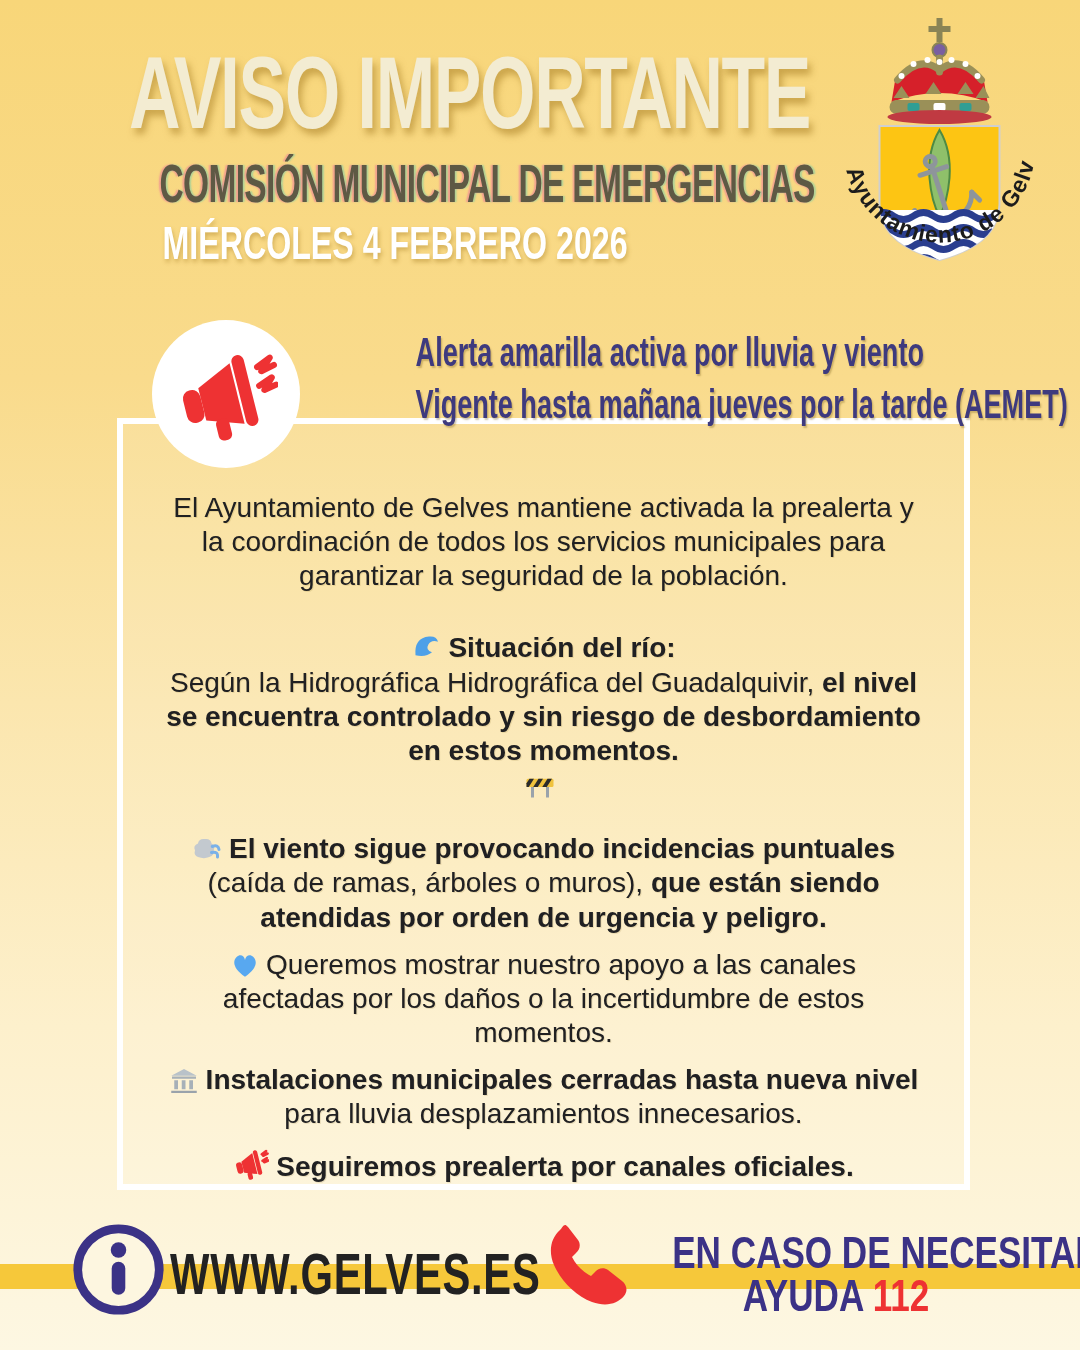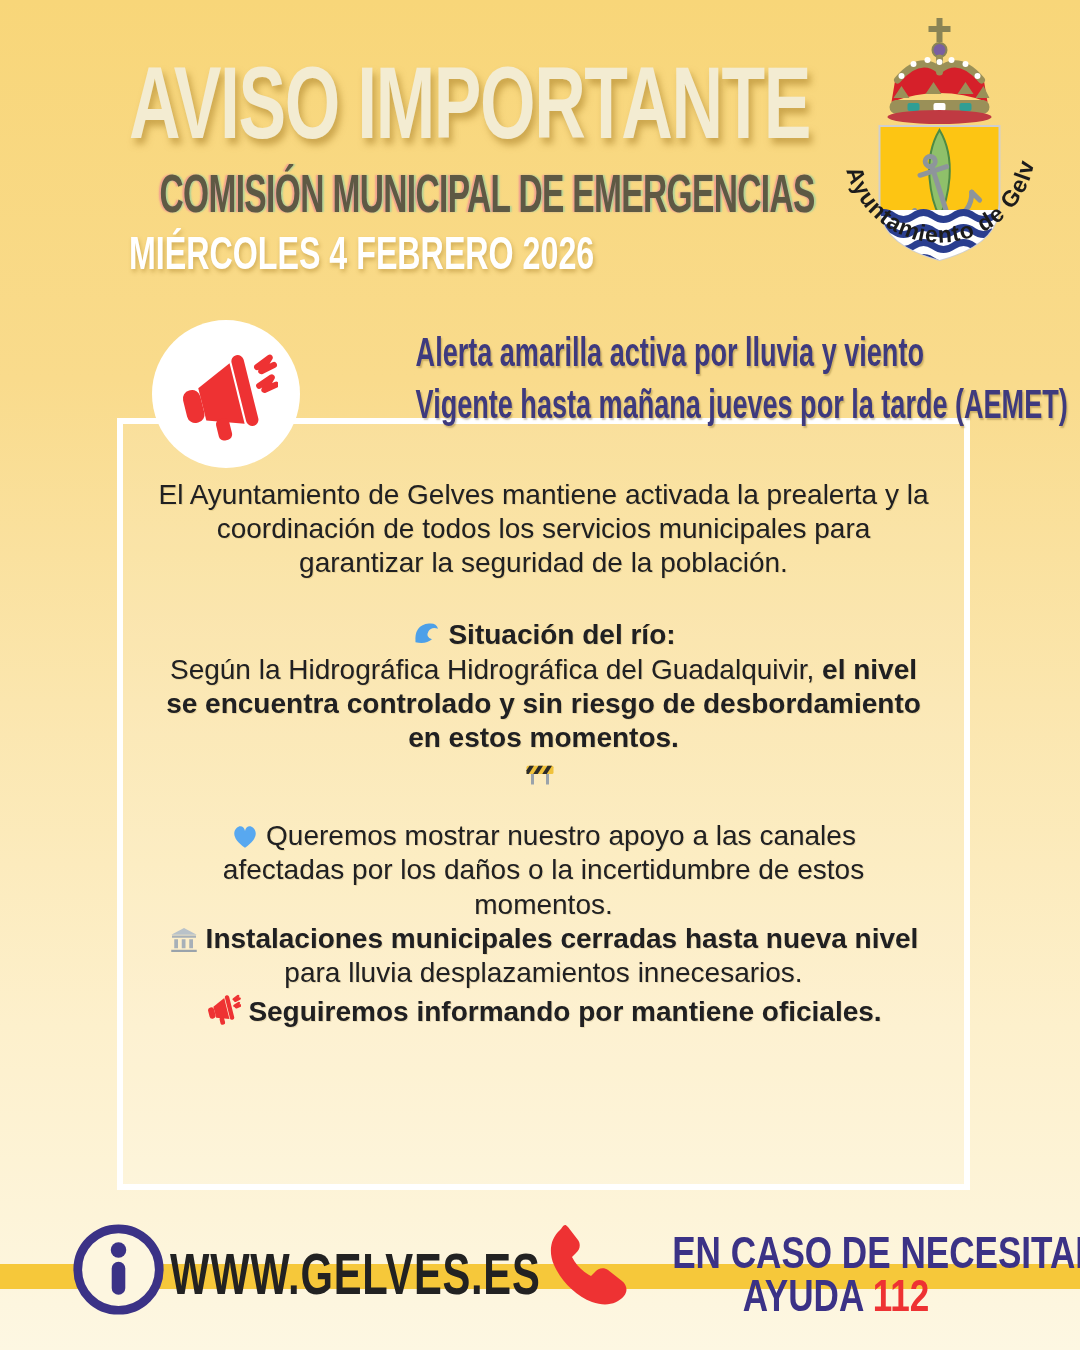--- a/index.html
+++ b/index.html
@@ -1,21 +1,21 @@
 <!DOCTYPE html>
 <html><head>
 <meta charset="utf-8">
 <style>
   html,body{margin:0;padding:0;}
   body{width:1080px;height:1350px;font-family:"Liberation Sans",sans-serif;}
   .page{position:relative;width:1080px;height:1350px;overflow:hidden;
         background:linear-gradient(180deg,#f8d679 0%,#f9db8c 28%,#fbe6ae 52%,#fdf0cc 76%,#fdf7e2 100%);}
 
   
-  .header{position:absolute;left:15px;top:52px;width:760px;}
+  .header{position:absolute;left:15px;top:42px;width:760px;text-align:center;}
   .title{font-size:102px;font-weight:800;line-height:1;color:#f3ecd2;letter-spacing:-2px;
          transform:scaleX(0.70);transform-origin:50% 50%;white-space:nowrap;
          text-shadow:5px 6px 9px rgba(166,124,34,0.55);}
   .subtitle{margin-top:12px;font-size:54px;font-weight:800;line-height:1;color:#5e5944;letter-spacing:-1px;
          transform:scaleX(0.62);transform-origin:50% 50%;white-space:nowrap;
          text-shadow:-3px 0 2px rgba(233,78,161,0.40),3px 0 2px rgba(64,199,180,0.40);}
   .date{margin-top:10px;font-size:46px;font-weight:800;line-height:1;color:#ffffff;letter-spacing:0;
          transform:scaleX(0.70);transform-origin:50% 50%;white-space:nowrap;
          text-shadow:2px 3px 5px rgba(166,124,34,0.45);}
 
@@ -27,21 +27,21 @@
          background:#ffffff;z-index:3;display:flex;align-items:center;justify-content:center;}
   .alert-head{position:absolute;left:300px;top:326px;width:680px;text-align:left;z-index:2;color:#3e3a7e;}
   .alert-line{display:block;font-size:41px;font-weight:800;line-height:1.28;white-space:nowrap;
          transform:scaleX(0.66);transform-origin:50% 50%;
          text-shadow:2px 2px 2px rgba(120,95,30,0.35);}
 
   
   .box{position:absolute;left:117px;top:418px;width:853px;height:772px;box-sizing:border-box;
        border:6px solid #ffffff;background:rgba(255,255,255,0.10);z-index:1;
        padding:54px 28px 0 28px;text-align:center;color:#202022;}
-  .box p{margin:0;font-size:28px;line-height:1.22;text-shadow:1px 1px 0 rgba(130,100,30,0.15);}
+  .box p{margin:13px;font-size:28px;line-height:1.22;text-shadow:1px 1px 0 rgba(130,100,30,0.15);}
   .box .b{font-weight:800;}
   .p-intro{margin-bottom:38px !important;}
   .p-river-group{margin-bottom:30px !important;}
   .p-support{max-width:660px;margin-left:auto !important;margin-right:auto !important;}
   .em{display:inline-block;vertical-align:-5px;margin-right:7px;}
   .em svg{display:block;}
 
   
   .stripe{position:absolute;left:0;top:1264px;width:1080px;height:25px;background:#f6c83a;z-index:1;}
   .info-icon{position:absolute;left:70px;top:1221px;width:97px;height:97px;z-index:2;}
@@ -160,20 +160,28 @@
           <rect x="8" y="14" width="4" height="16" fill="#9aa3ab"></rect>
           <rect x="28" y="14" width="4" height="16" fill="#9aa3ab"></rect>
           <rect x="2" y="5" width="36" height="11" rx="2" fill="#f0c23c"></rect>
           <polygon points="6,5 12,5 5,16 2,16 2,11" fill="#2b2b2b"></polygon>
           <polygon points="18,5 24,5 17,16 11,16" fill="#2b2b2b"></polygon>
           <polygon points="30,5 36,5 29,16 23,16" fill="#2b2b2b"></polygon>
         </svg>
       </span>
     </p>
 
+    <p>
+      <span class="em">
+        <svg viewBox="0 0 40 36" width="30" height="27">
+          <path d="M8 28 Q2 26 4 19 Q1 13 8 10 Q9 3 17 4 Q25 3 26 10 Q31 13 29 19 Q30 26 23 28 Q16 31 8 28 Z" fill="#c3c9cf"></path>
+          <path d="M27 14 q8 -3 9 4 M26 22 q9 -2 8 6" stroke="#7ab1e8" stroke-width="4" fill="none" stroke-linecap="round"></path>
+        </svg>
+      </span><span class="b">El viento sigue provocando incidencias puntuales</span><span> (caída de ramas, árboles o muros), </span><span class="b">que están siendo atendidas por orden de urgencia y peligro.</span>
+    </p>
 
     <p class="p-support">
       <span class="em">
         <svg viewBox="0 0 40 38" width="28" height="27">
           <path d="M20 35 C5 25 1 14 8 7 C13 2 19 5 20 11 C21 5 27 2 32 7 C39 14 35 25 20 35 Z" fill="#58a8f0"></path>
         </svg>
       </span><span>Queremos mostrar nuestro apoyo a las canales afectadas por los daños o la incertidumbre de estos momentos.</span>
     </p>
 
     <p>
@@ -196,21 +204,21 @@
             <rect x="8" y="40" width="17" height="32" rx="8"></rect>
             <polygon points="25,40 60,24 60,84 25,72"></polygon>
             <rect x="62" y="18" width="12" height="70" rx="6"></rect>
             <rect x="33" y="74" width="13" height="21" rx="5"></rect>
           </g>
           <g fill="none" stroke="#ee3233" stroke-width="7" stroke-linejoin="round" stroke-linecap="round">
             <path d="M80 26 l12 -9 l-8 13 l12 -6"></path>
             <path d="M82 44 l12 -8 l-7 12 l11 -5"></path>
           </g>
         </svg>
-      </span><span class="b">Seguiremos informando por mantiene oficiales.</span>
+      </span><span class="b">Seguiremos prealerta por canales oficiales.</span>
     </p>
   </div>
 
   <div class="stripe"></div>
 
   <div class="info-icon">
     <svg viewBox="0 0 100 100" width="97" height="97">
       <circle cx="50" cy="50" r="42" fill="#fdf6e0" stroke="#3b3286" stroke-width="9"></circle>
       <circle cx="50" cy="30" r="8" fill="#3b3286"></circle>
       <rect x="43" y="42" width="14" height="34" rx="7" fill="#3b3286"></rect>

